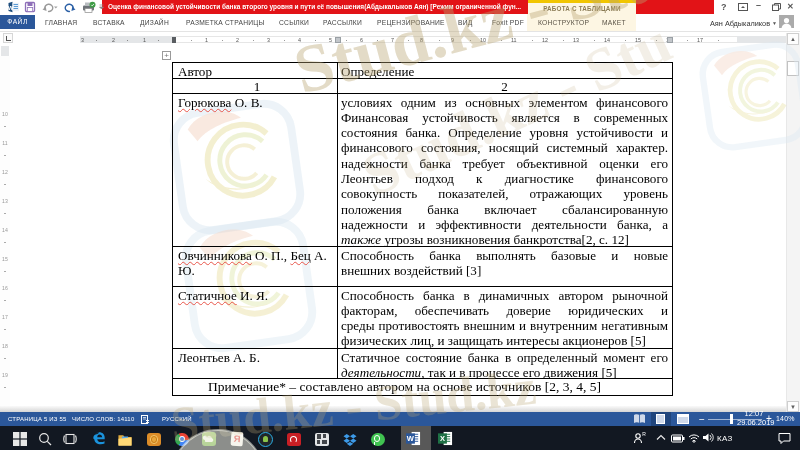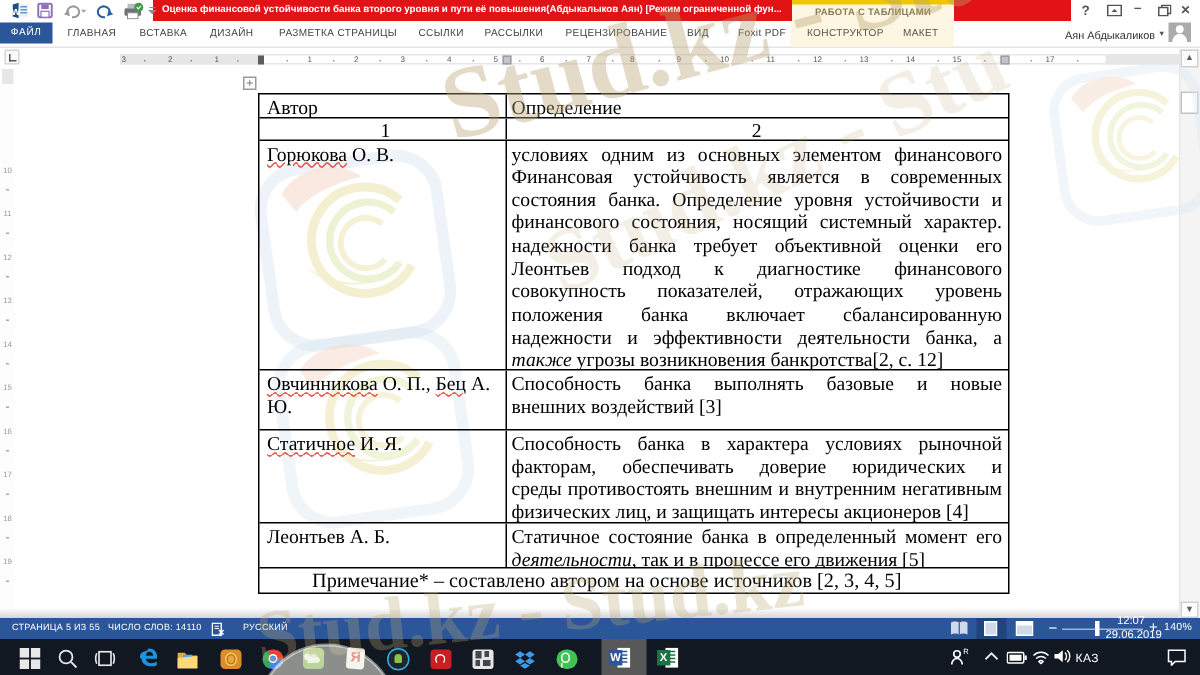--- a/index.html
+++ b/index.html
@@ -233,24 +233,24 @@
     <div class="row" style="height:40px">
       <div class="c1"><span class="sp-red">Овчинникова</span> О. П., <span class="sp-red">Бец</span> А. Ю.</div>
       <div class="c2">
         <div class="jline">Способность банка выполнять базовые и новые</div>
         <div>внешних воздействий [3]</div>
       </div>
     </div>
     <div class="row" style="height:62px">
       <div class="c1"><span class="sp-red">Статичное</span> И. Я.</div>
       <div class="c2">
-        <div class="jline">Способность банка в характера условиях рыночной</div>
+        <div class="jline">Способность банка в динамичных автором рыночной</div>
         <div class="jline">факторам, обеспечивать доверие юридических и</div>
         <div class="jline">среды противостоять внешним и внутренним негативным</div>
-        <div>физических лиц, и защищать интересы акционеров [4]</div>
+        <div>физических лиц, и защищать интересы акционеров [5]</div>
       </div>
     </div>
     <div class="row" style="height:30.5px">
       <div class="c1">Леонтьев А. Б.</div>
       <div class="c2">
         <div class="jline">Статичное состояние банка в определенный момент его</div>
         <div><span class="sp-blue">деятельности,</span> так и в процессе его движения [5]</div>
       </div>
     </div>
     <div class="row" style="height:16px;text-align:center;font-size:13.5px;padding-right:36px">Примечание* – составлено автором на основе источников [2, 3, 4, 5]</div>

